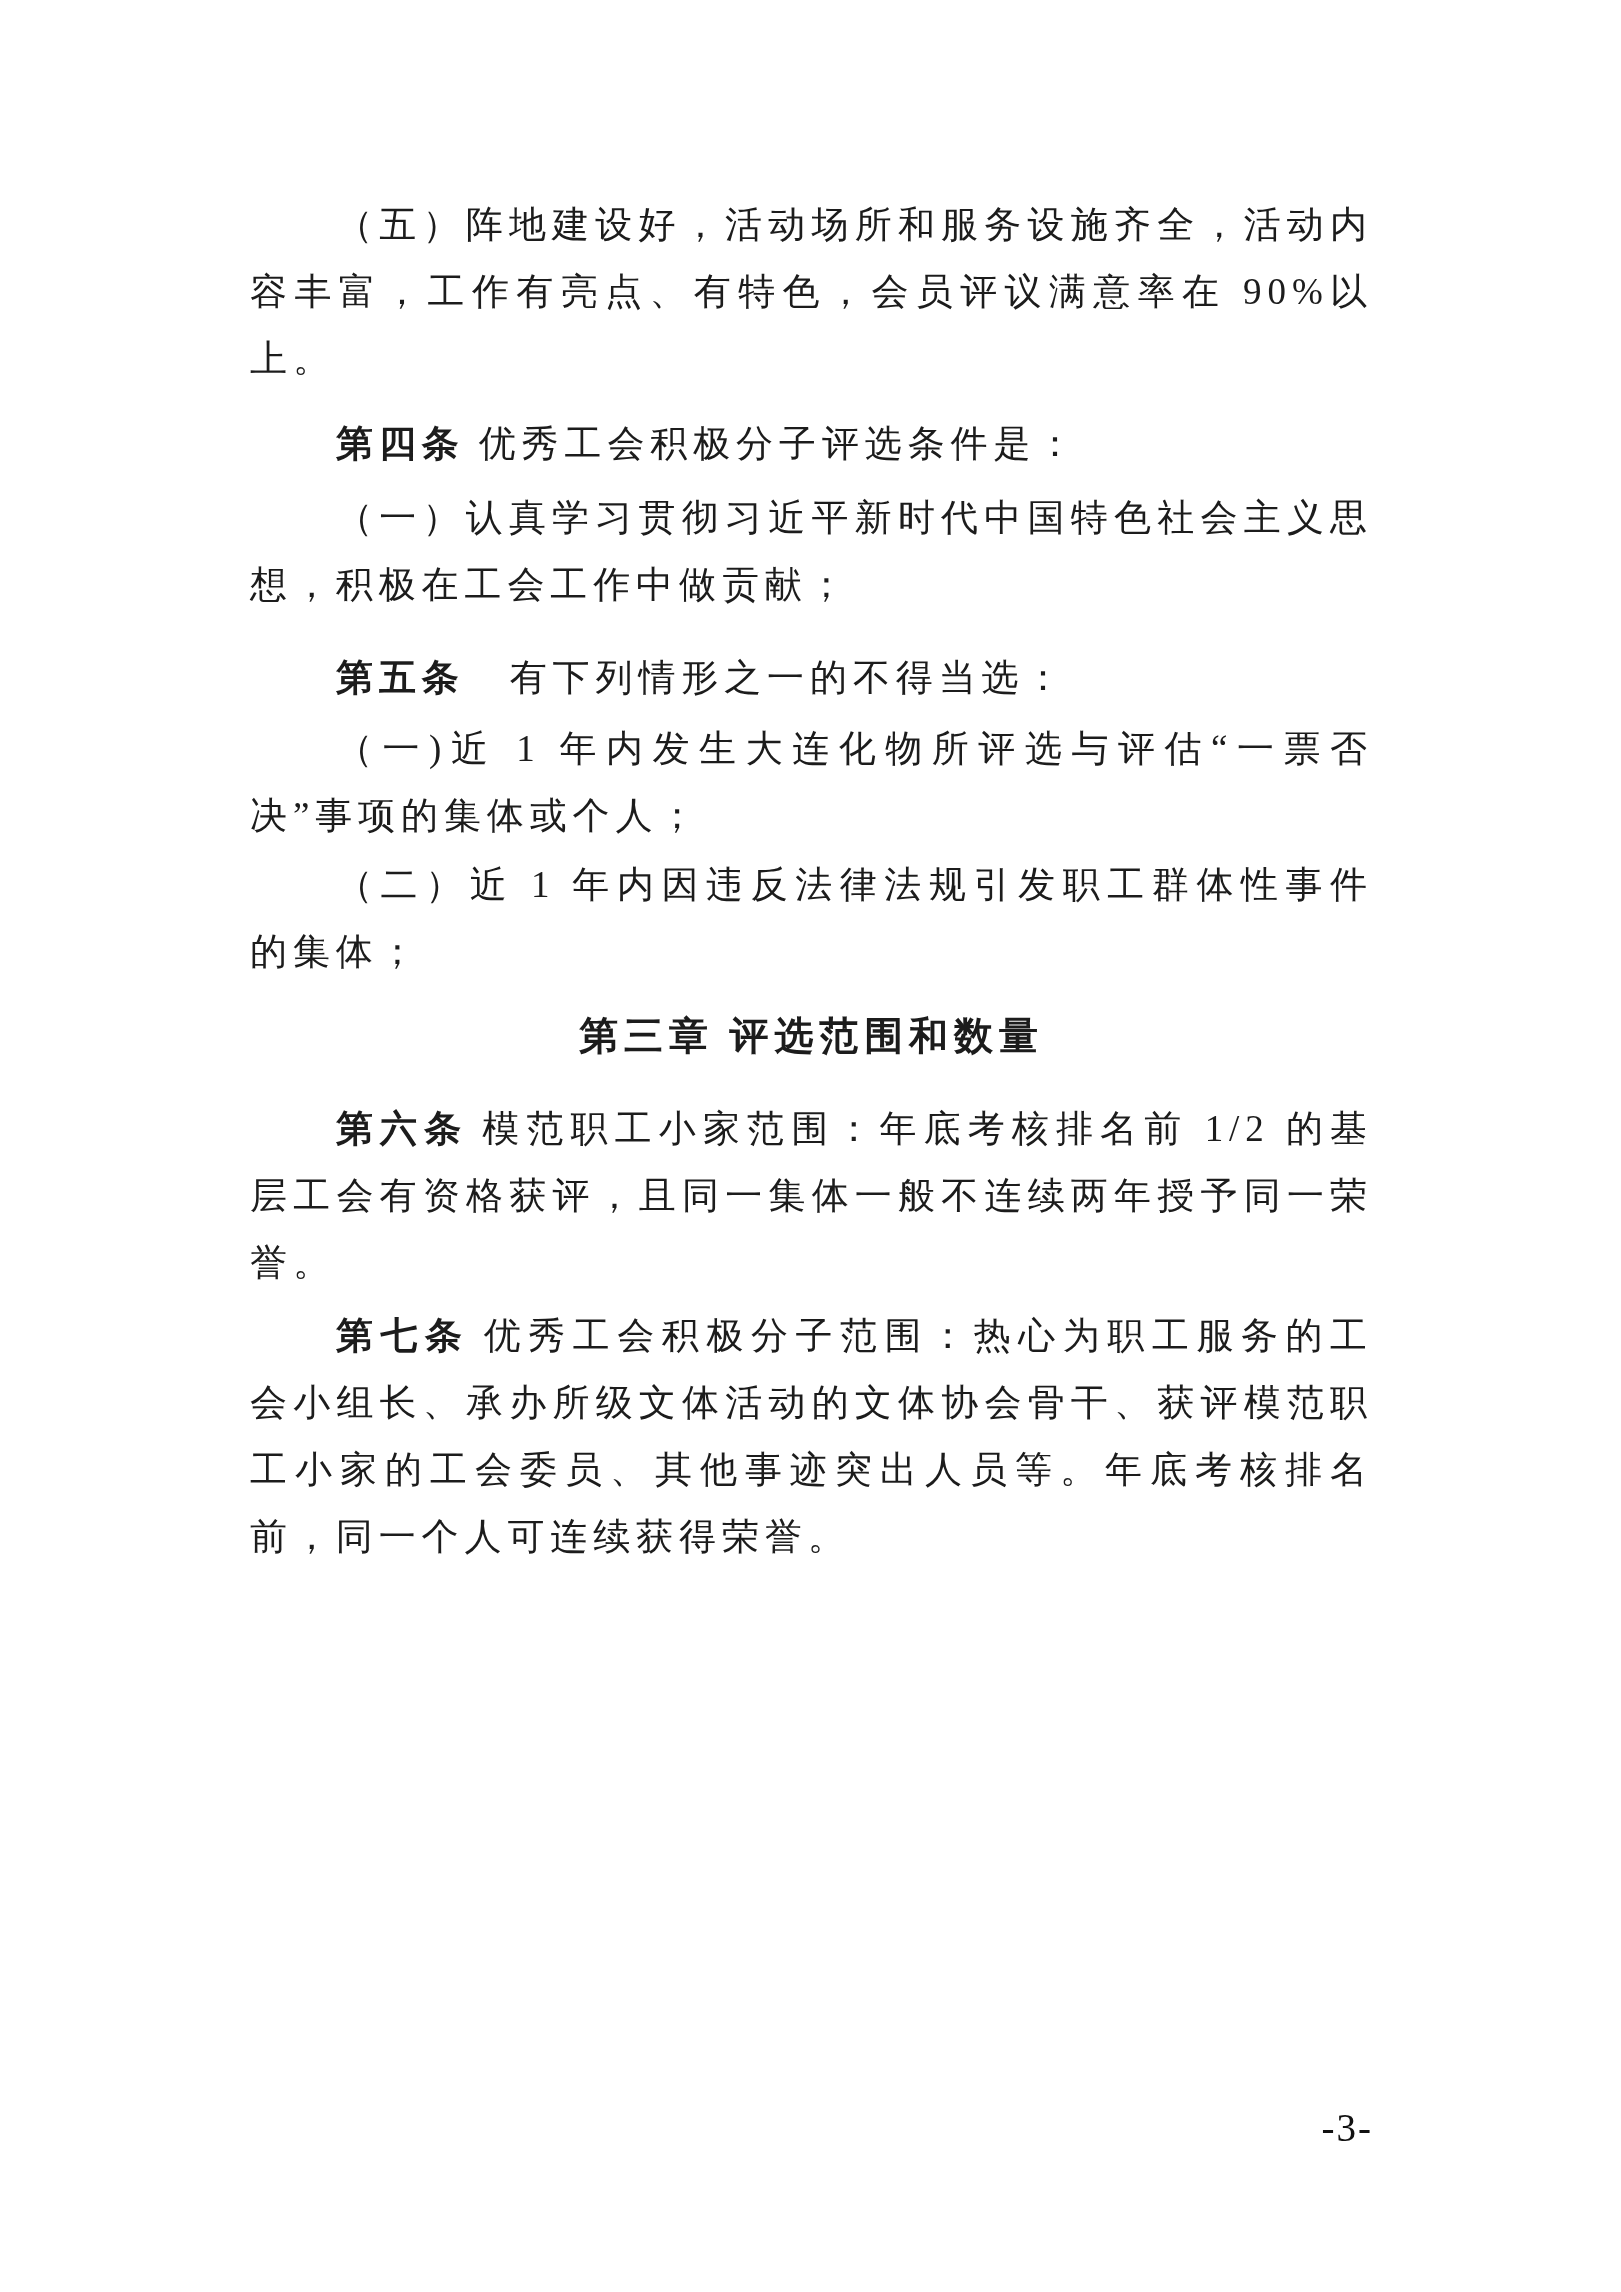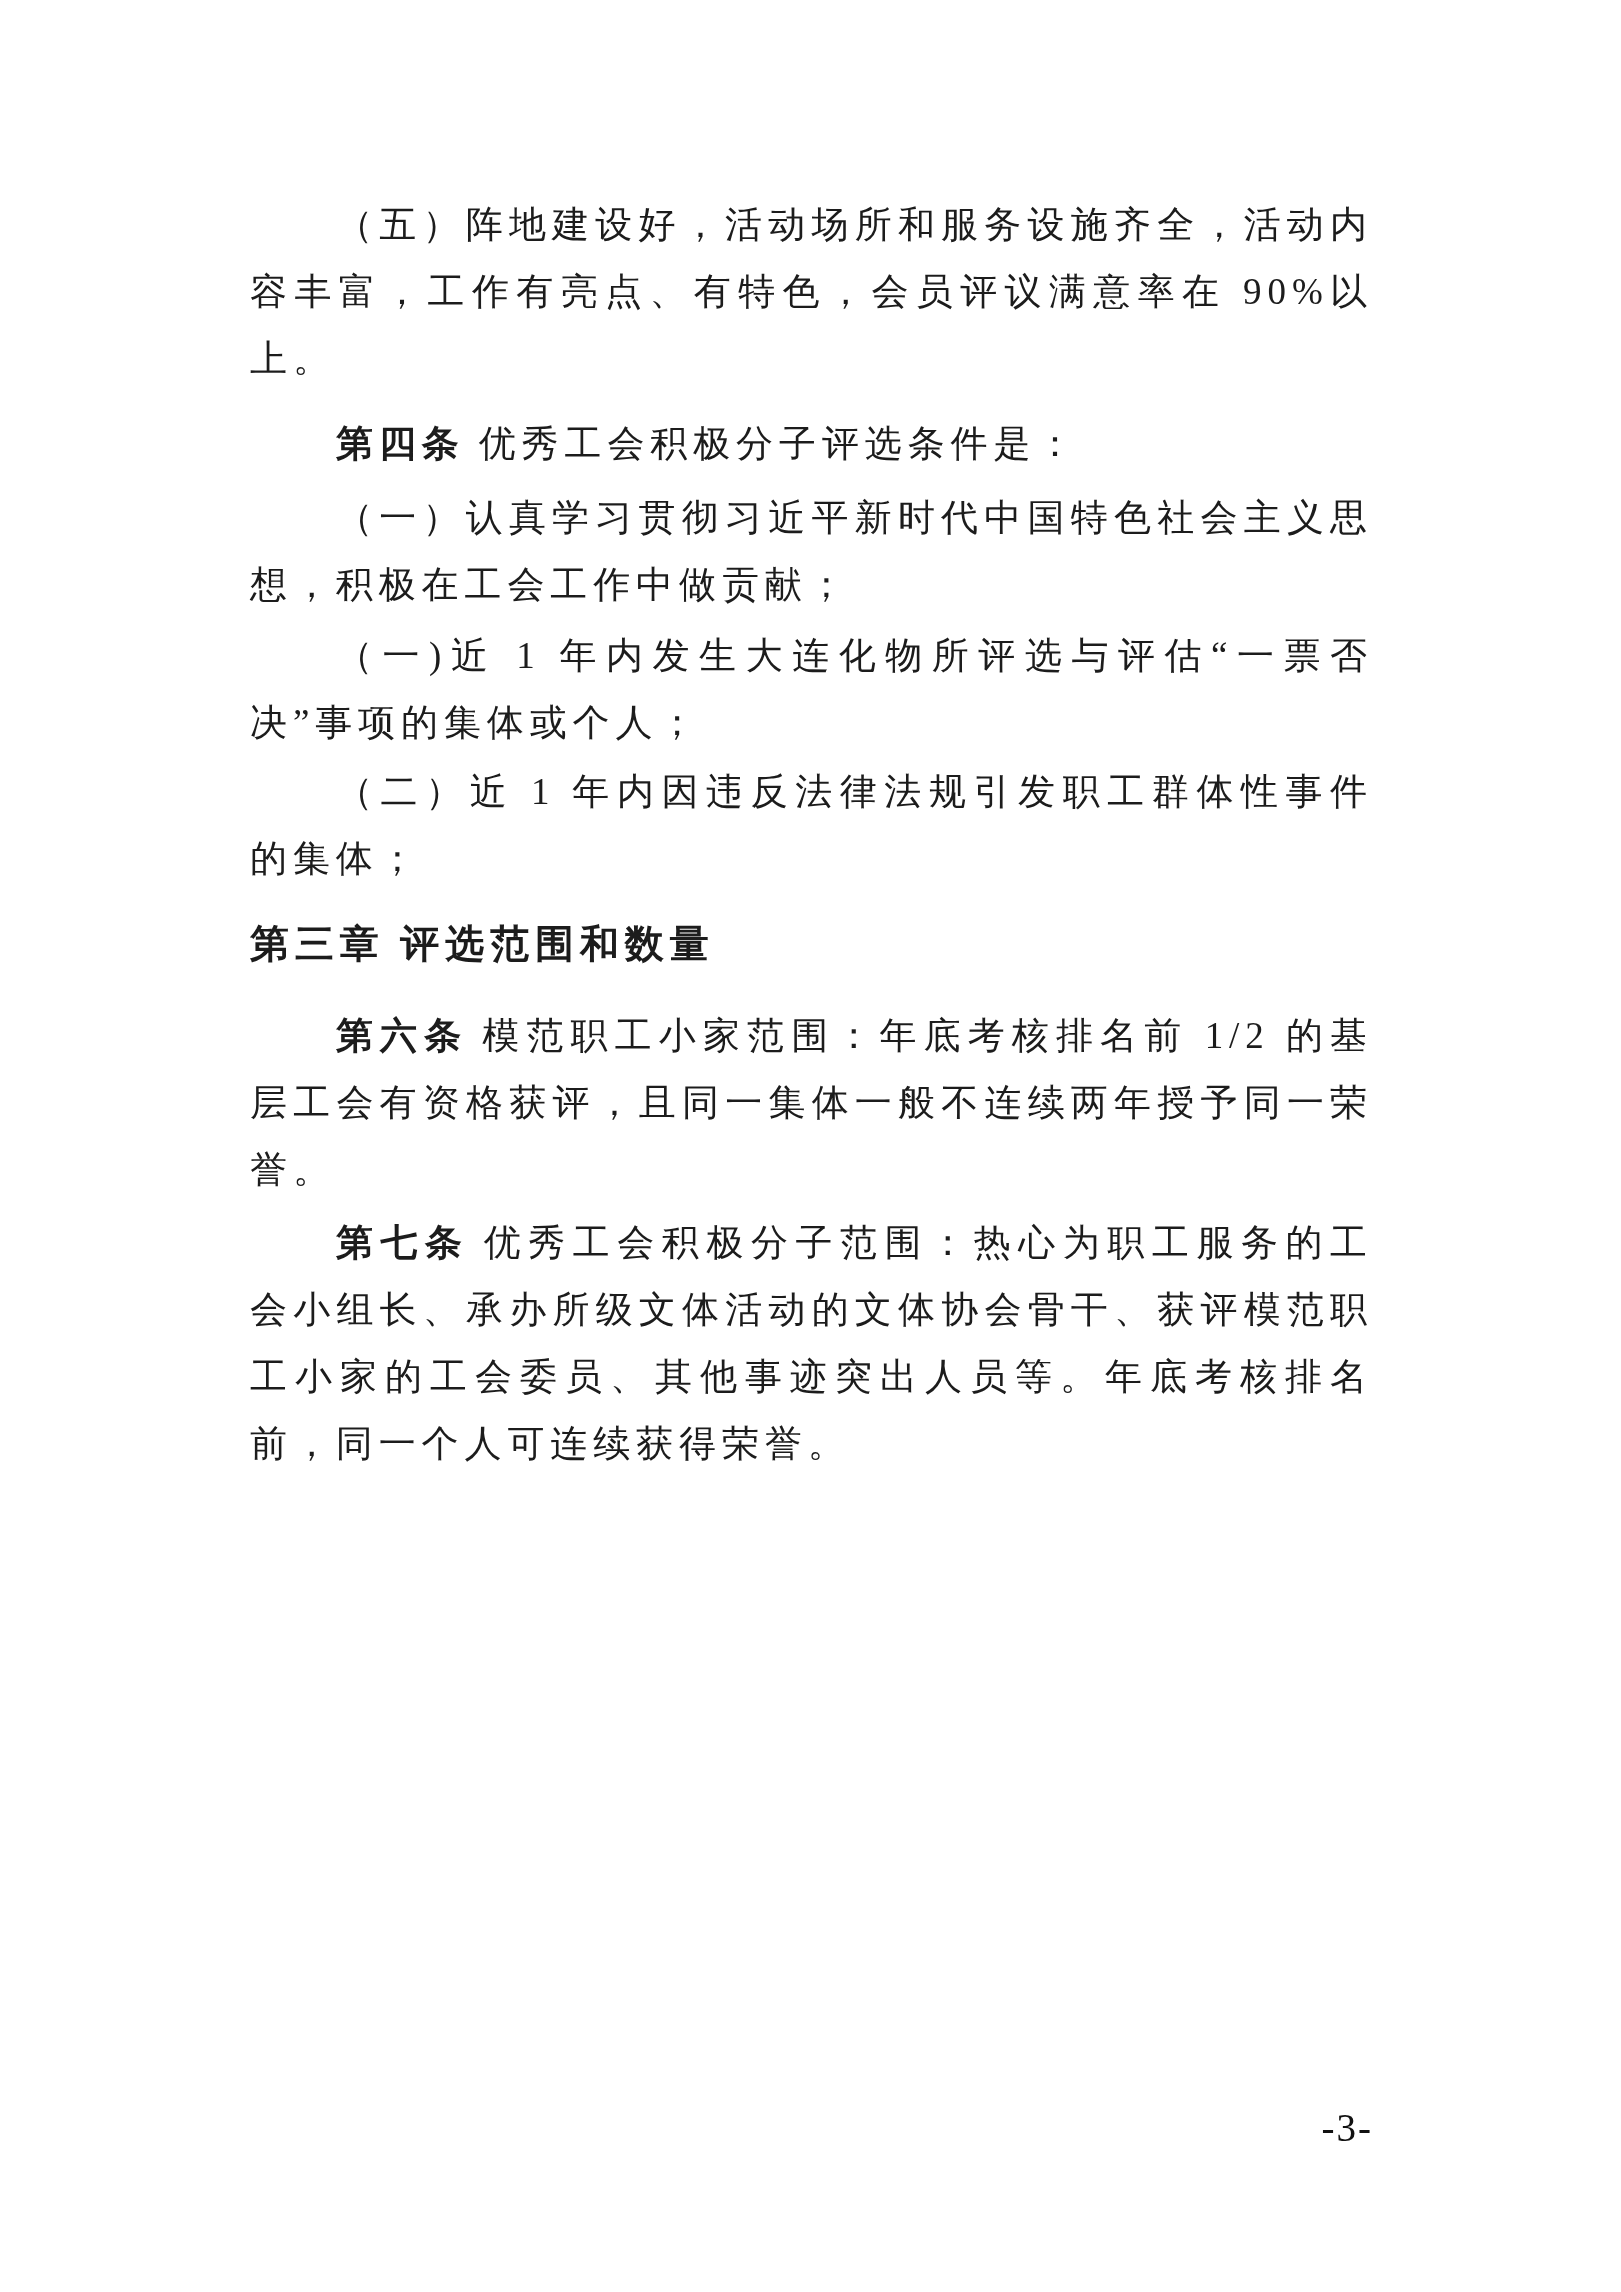--- a/index.html
+++ b/index.html
@@ -39,21 +39,21 @@
   .lead-wide {
     font-weight: bold;
     margin-right: 45px;
   }
   .chapter {
     margin: 17.6px 0 25.5px 0;
     font-size: 39px;
     line-height: 67px;
     letter-spacing: 5.9px;
     font-weight: bold;
-    text-align: left;
+    text-align: center;
   }
   .gap-a { margin-top: 17.6px; }
   .gap-b { margin-top: 7.8px; }
   .gap-c { margin-top: 3.9px; }
   .gap-d { margin-top: 23.5px; }
   .gap-e { margin-top: 25.5px; }
   .gap-f { margin-top: 2px; }
   .gap-g { margin-top: 5.9px; }
   .page-number {
     position: absolute;
@@ -73,20 +73,21 @@
   <div class="content">
 
     <p class="para"><span>（五）阵地建设好，活动场所和服务设施齐全，活动内容丰富，工作有亮点、有特色，会员评议满意率在 90%以上。</span></p>
 
     <p class="para gap-a"><span class="lead">第四条</span><span>优秀工会积极分子评选条件是：</span></p>
 
     <p class="para gap-b"><span>（一）认真学习贯彻习近平新时代中国特色社会主义思想，积极在工会工作中做贡献；</span></p>
 
 
 
+    <p class="para gap-e"><span class="lead-wide">第五条</span><span>有下列情形之一的不得当选：</span></p>
 
     <p class="para gap-c"><span>（一)近 1 年内发生大连化物所评选与评估“一票否决”事项的集体或个人；</span></p>
 
     <p class="para gap-f"><span>（二）近 1 年内因违反法律法规引发职工群体性事件的集体；</span></p>
 
 
     <h2 class="chapter">第三章 评选范围和数量</h2>
 
     <p class="para"><span class="lead">第六条</span><span>模范职工小家范围：年底考核排名前 1/2 的基层工会有资格获评，且同一集体一般不连续两年授予同一荣誉。</span></p>
 

